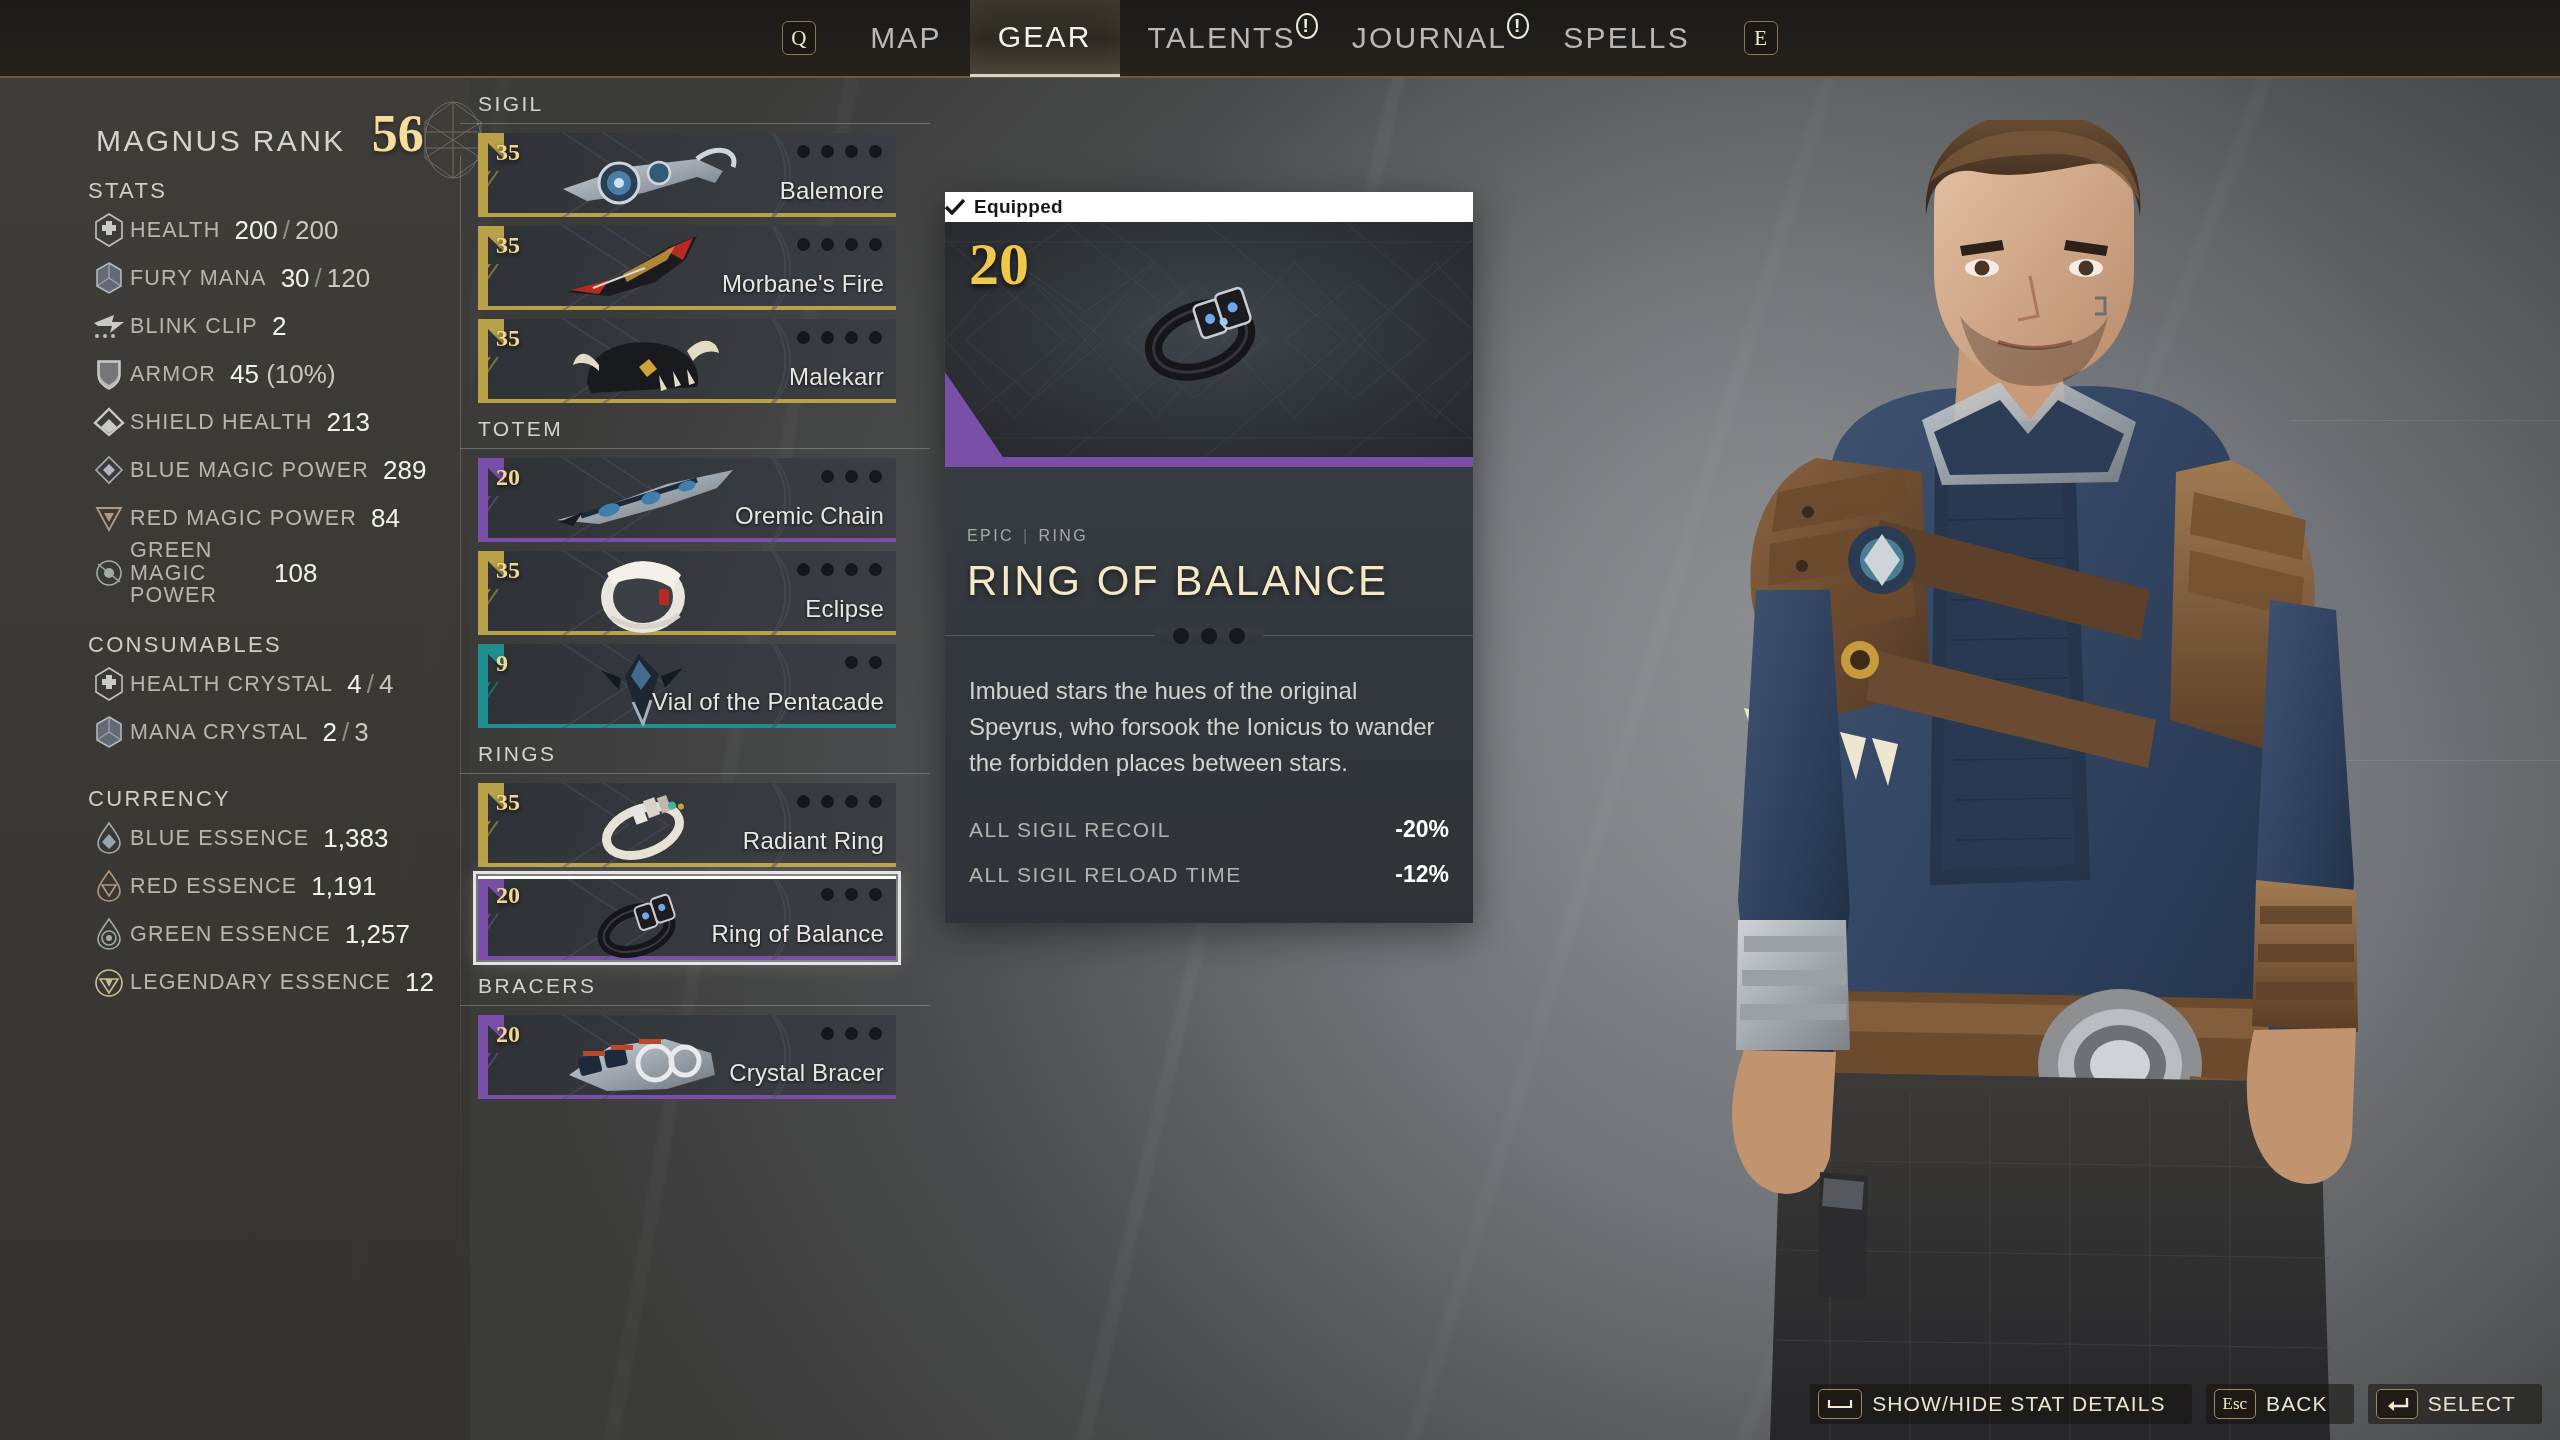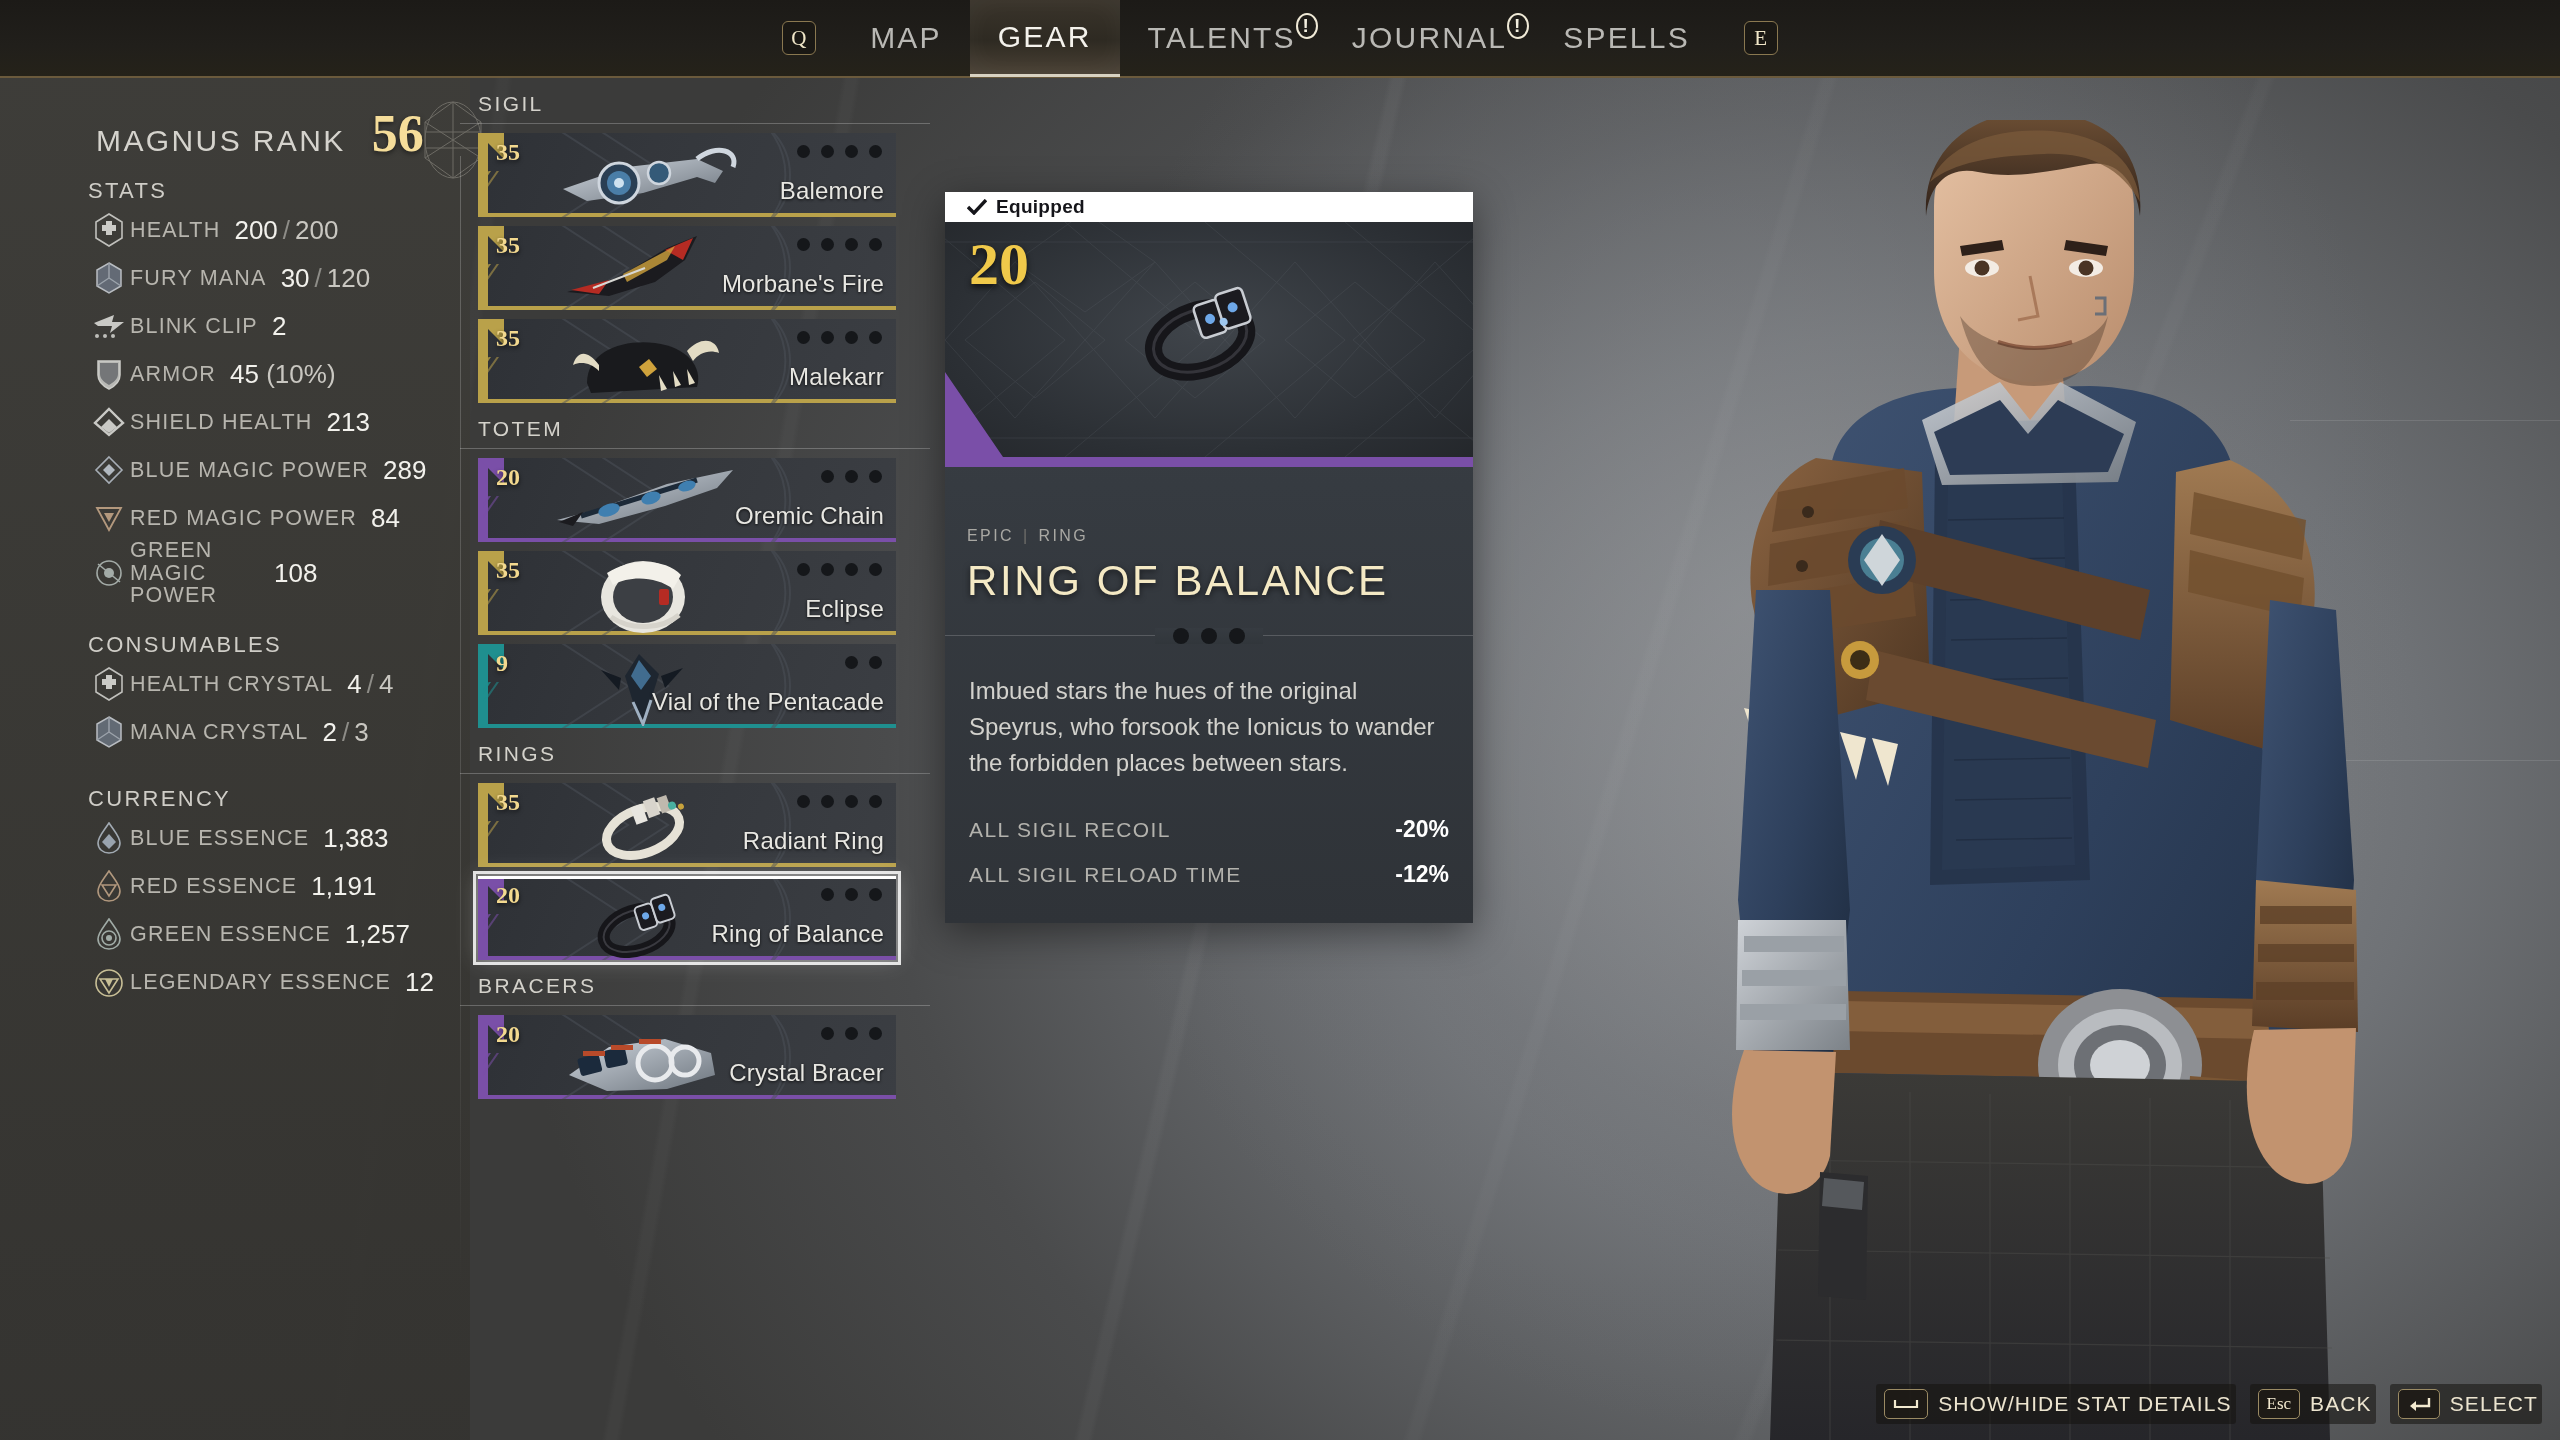--- a/index.html
+++ b/index.html
@@ -169,21 +169,21 @@
     content:""; position:absolute; left:0; right:0; top:0; height:3px; background:#fff; z-index:5;
   }
 
   
   .detail {
     position: absolute; left: 945px; top: 192px; width: 528px;
     background: linear-gradient(180deg, #3d4248 0%, #363b41 40%, #2f3338 100%);
     box-shadow: 0 10px 38px rgba(0,0,0,.45);
   }
   .equip-bar {
-    height: 30px; background: #ffffff; display:flex; align-items:center; gap: 9px; padding: 0 22px;
+    height: 30px; background: #ffffff; display:flex; align-items:center; gap: 9px; padding: 0 0;
     color: #15151a; font-size: 19px; font-weight: bold; letter-spacing:.3px;
   }
   .detail-art {
     position: relative; height: 235px; overflow: hidden;
     background:
       radial-gradient(ellipse at 50% 45%, #40454b 0%, #2b2f34 70%, #24272b 100%);
   }
   .detail-art .pattern { position:absolute; inset:0; opacity:.35; }
   .detail-art .lvl {
     position:absolute; left: 24px; top: 12px; z-index: 4;
@@ -218,21 +218,21 @@
   .dstat-name { color: #b3b2ad; font-size: 21px; letter-spacing: 1.4px; text-transform: uppercase; }
   .dstat-val { color: #ffffff; font-size: 23px; font-weight: bold; }
 
   
   .hints {
     position: absolute; right: 18px; bottom: 16px;
     display:flex; align-items:center; gap: 14px;
   }
   .hint {
     display:flex; align-items:center; gap: 10px;
-    padding: 5px 4px 5px 8px; border-radius: 3px;
+    padding: 5px 26px 5px 8px; border-radius: 3px;
     background: rgba(20,18,15,0.55);
   }
   .hint-key {
     display:inline-flex; align-items:center; justify-content:center;
     min-width: 40px; height: 30px; padding: 0 8px;
     border: 1px solid #9a8a63; border-radius: 5px; background: rgba(30,27,22,0.9);
     color: #f2e9cf; font-size: 17px; font-family:"Liberation Serif", serif;
   }
   .hint-lbl { color: #ece4cf; font-size: 21px; letter-spacing: 1.1px; text-transform: uppercase; }
   svg { display:block; }

